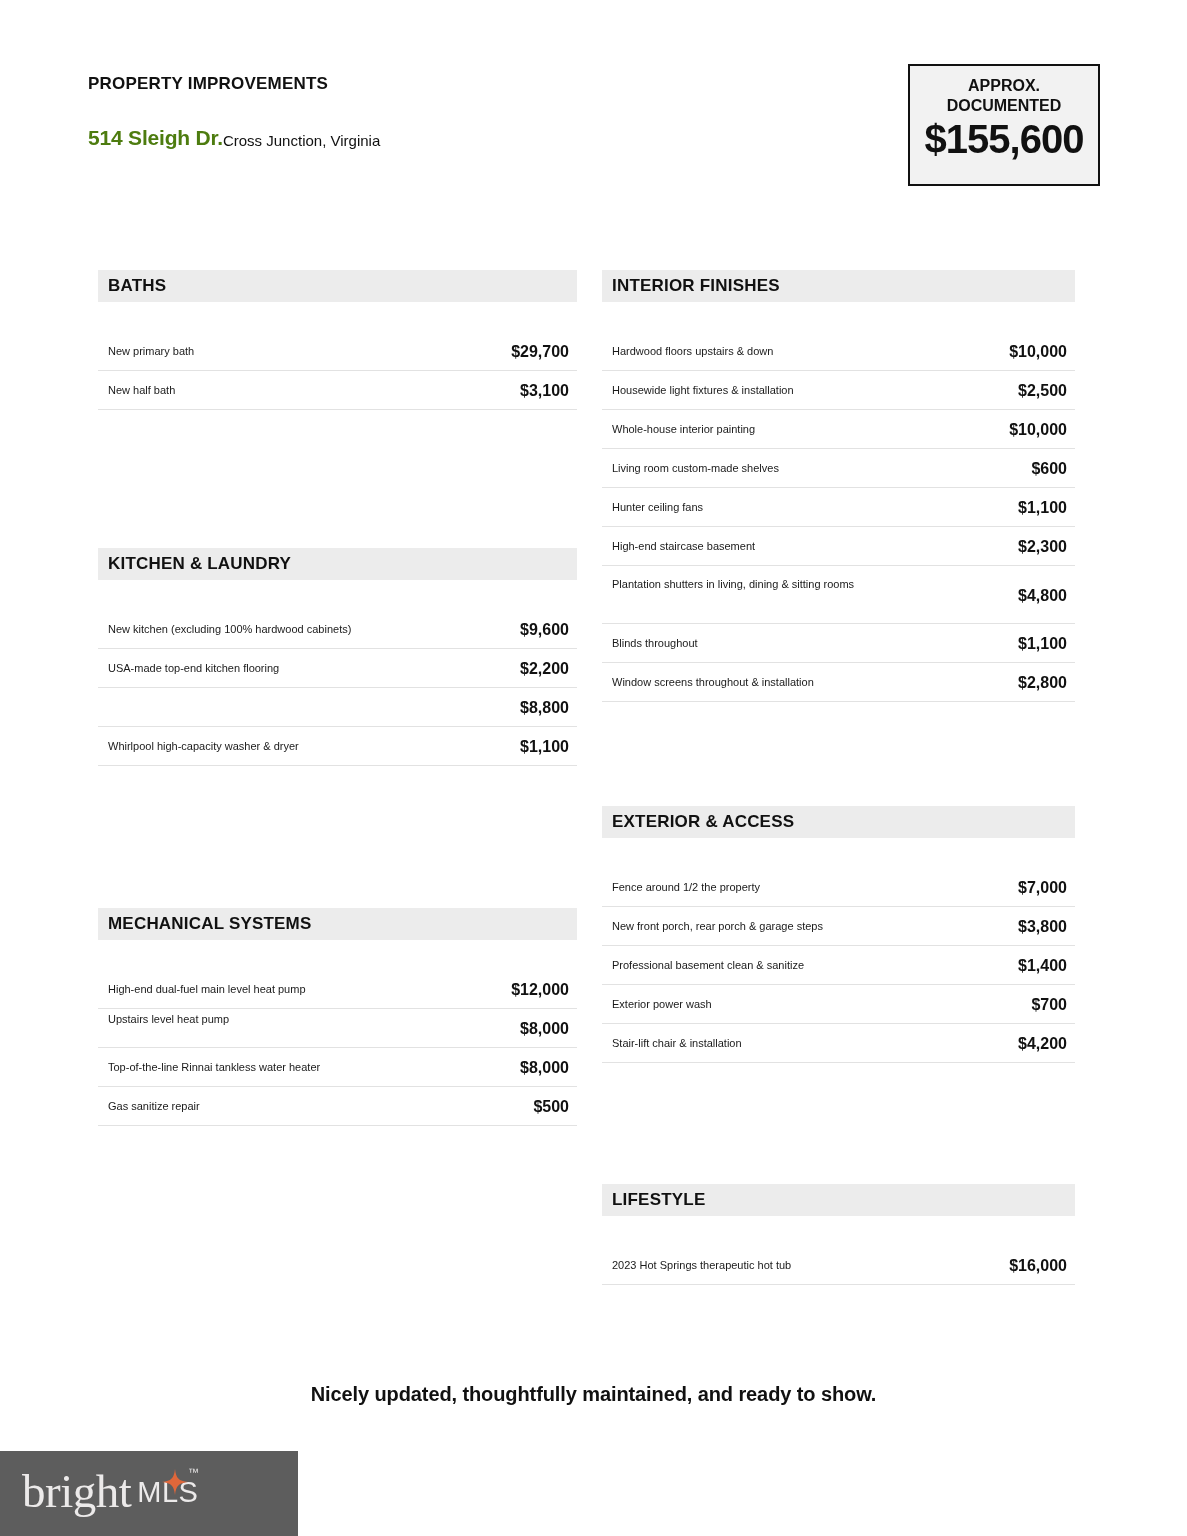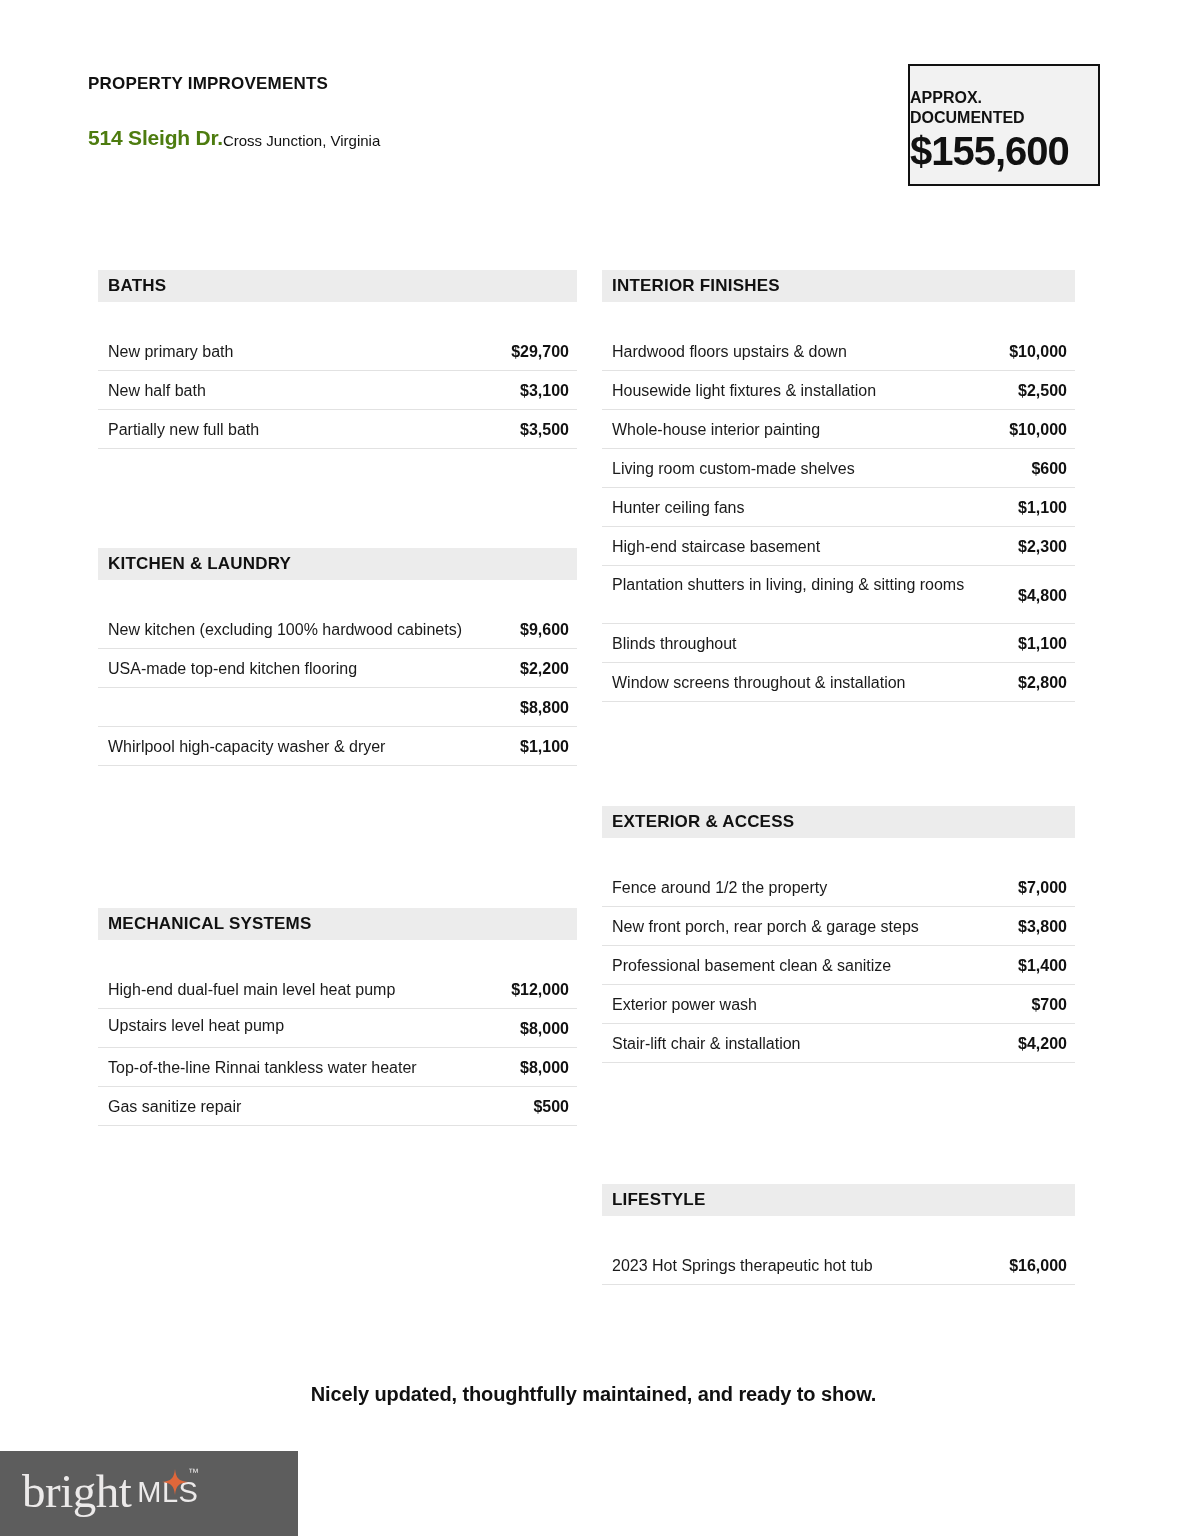--- a/index.html
+++ b/index.html
@@ -48,21 +48,22 @@
 
   .pricebox {
     position: absolute;
     left: 908px;
     top: 64px;
     width: 192px;
     height: 122px;
     background: #f2f2f2;
     border: 2px solid #111111;
     box-sizing: border-box;
-    padding-top: 22px;
+    text-align: center;
+    padding-top: 10px;
   }
   .pricebox .pb-l1,
   .pricebox .pb-l2 {
     font-size: 16px;
     font-weight: bold;
     line-height: 20px;
     color: #111;
   }
   .pricebox .pb-amt {
     font-size: 40px;
@@ -98,21 +99,21 @@
   .rows { position: relative; width: 100%; }
 
   .row {
     position: relative;
     border-bottom: 1px solid #e2e2e2;
     box-sizing: border-box;
   }
   .row-label {
     position: absolute;
     left: 10px;
-    font-size: 16px;
+    font-size: 11px;
     line-height: 21px;
     color: #1a1a1a;
   }
   .row-price {
     position: absolute;
     right: 8px;
     font-size: 16px;
     font-weight: bold;
     line-height: 21px;
     color: #111;
@@ -199,24 +200,20 @@
       <div class="sec-head">BATHS</div>
       <div class="rows" style="margin-top: 30px;">
         <div class="row" style="height: 39px;">
           <div class="row-label" style="width: 381px; top: 9px;">New primary bath</div>
           <div class="row-price" style="top: 9px;">$29,700</div>
         </div>
         <div class="row" style="height: 39px;">
           <div class="row-label" style="width: 381px; top: 9px;">New half bath</div>
           <div class="row-price" style="top: 9px;">$3,100</div>
         </div>
-        <div class="row" style="height: 39px;">
-          <div class="row-label" style="width: 381px; top: 9px;">Partially new full bath</div>
-          <div class="row-price" style="top: 9px;">$3,500</div>
-        </div>
       </div>
     </div>
     <div class="section" style="top: 548px;">
       <div class="sec-head">KITCHEN &amp; LAUNDRY</div>
       <div class="rows" style="margin-top: 30px;">
         <div class="row" style="height: 39px;">
           <div class="row-label" style="width: 381px; top: 9px;">New kitchen (excluding 100% hardwood cabinets)</div>
           <div class="row-price" style="top: 9px;">$9,600</div>
         </div>
         <div class="row" style="height: 39px;">
@@ -233,21 +230,21 @@
       </div>
     </div>
     <div class="section" style="top: 908px;">
       <div class="sec-head">MECHANICAL SYSTEMS</div>
       <div class="rows" style="margin-top: 30px;">
         <div class="row" style="height: 39px;">
           <div class="row-label" style="width: 381px; top: 9px;">High-end dual-fuel main level heat pump</div>
           <div class="row-price" style="top: 9px;">$12,000</div>
         </div>
         <div class="row" style="height: 39px;">
-          <div class="row-label" style="width: 381px; top: 6px;">Upstairs level heat pump</div>
+          <div class="row-label" style="width: 381px; top: 0;">Upstairs level heat pump</div>
           <div class="row-price" style="top: 9px;">$8,000</div>
         </div>
         <div class="row" style="height: 39px;">
           <div class="row-label" style="width: 381px; top: 9px;">Top-of-the-line Rinnai tankless water heater</div>
           <div class="row-price" style="top: 9px;">$8,000</div>
         </div>
         <div class="row" style="height: 39px;">
           <div class="row-label" style="width: 381px; top: 9px;">Gas sanitize repair</div>
           <div class="row-price" style="top: 9px;">$500</div>
         </div>

